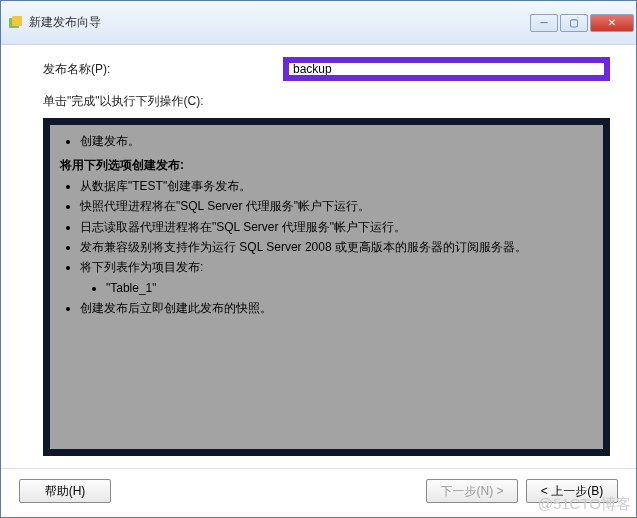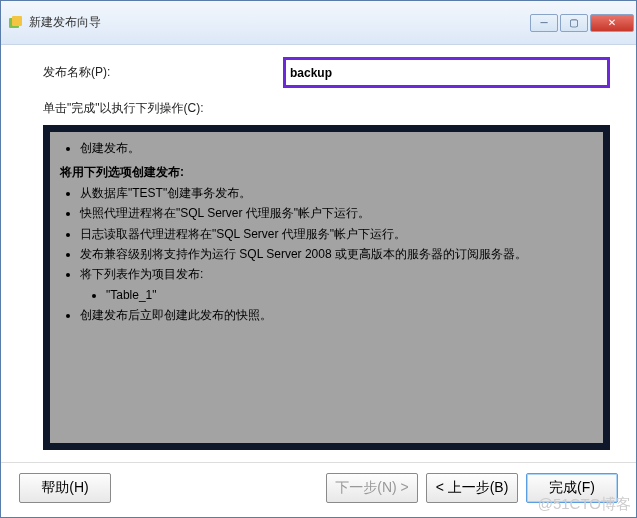--- a/index.html
+++ b/index.html
@@ -15,29 +15,29 @@
 .header { padding: 8px 18px 10px 18px; display: flex; align-items: flex-start; border-bottom: 1px solid #ccc; }
 .header-text { flex: 1; }
 .header-title { font-size: 14px; font-weight: bold; color: #222; margin-bottom: 3px; }
 .header-sub { font-size: 12px; color: #333; margin-left: 20px; }
 .header-icon { width: 48px; height: 48px; position: relative; }
 .book { width: 36px; height: 42px; background: linear-gradient(135deg, #9ad7f0, #7bc5e6); border-radius: 2px 6px 6px 2px; position: absolute; right: 0; bottom: 0; box-shadow: -2px 0 0 #fff inset, -4px 0 0 #c8e8f7 inset; }
 .check { position: absolute; top: -2px; left: 6px; color: #2a6ab0; font-size: 18px; font-weight: bold; }
 .body { flex: 1; padding: 12px 26px; display: flex; flex-direction: column; overflow: hidden; margin-left: 16px; }
 .row-name { display: flex; align-items: center; margin-bottom: 12px; }
 .row-name label { width: 240px; color: #222; }
-.row-name input { flex: 1; border: 3px solid #6d28d9; padding: 2px 4px; height: 31px; font-size: 12px; font-family: Arial; font-weight: bold; }
+.row-name input { flex: 1; border: 6px solid #6d28d9; padding: 2px 4px; height: 24px; font-size: 12px; font-family: Arial; }
 .actions-label { margin-bottom: 8px; color: #222; }
 .summary { flex: 1; border: 7px solid #0f172a; padding: 6px 4px; overflow-y: auto; background: #a3a3a3; color: #000; line-height: 1.7; }
 .summary ul { list-style: disc; padding-left: 26px; }
 .summary ul ul { list-style: disc; padding-left: 26px; }
 .bold { font-weight: bold; margin-left: 6px; margin-top: 4px; }
 .footer { padding: 10px 18px 14px 18px; display: flex; align-items: center; border-top: 1px solid #ddd; }
 .footer-spacer { flex: 1; }
-.btn { min-width: 92px; height: 30px; border: 1px solid #8a8a8a; background: linear-gradient(#fdfdfd, #e8e8e8); cursor: pointer; font-size: 14px; font-family: inherit; margin-left: 8px; border-radius: 2px; }
+.btn { min-width: 92px; height: 24px; border: 1px solid #8a8a8a; background: linear-gradient(#fdfdfd, #e8e8e8); cursor: pointer; font-size: 12px; font-family: inherit; margin-left: 8px; border-radius: 2px; }
 .btn.help { margin-left: 0; }
 .btn:disabled { color: #999; cursor: default; }
 .btn.primary { border: 1px solid #5a9de0; box-shadow: 0 0 0 1px #aed3f5 inset; }
 .watermark { position: absolute; right: 6px; bottom: 4px; color: #ccc; font-size: 15px; pointer-events: none; }
 .wrap { position: relative; width: 637px; height: 518px; }
 </style>
 </head>
 <body>
 
 <div class="wrap">
@@ -84,18 +84,17 @@
         <li>创建发布后立即创建此发布的快照。</li>
       </ul>
     </div>
   </div>
 
   <div class="footer">
     <button class="btn help">帮助(H)</button>
     <div class="footer-spacer"></div>
     <button class="btn" disabled="">下一步(N) &gt;</button>
     <button class="btn">&lt; 上一步(B)</button>
-    <button class="btn primary">完成(F)</button>
   </div>
 
 </div>
 <div class="watermark">@51CTO博客</div>
 </div>
 
 </body></html>

